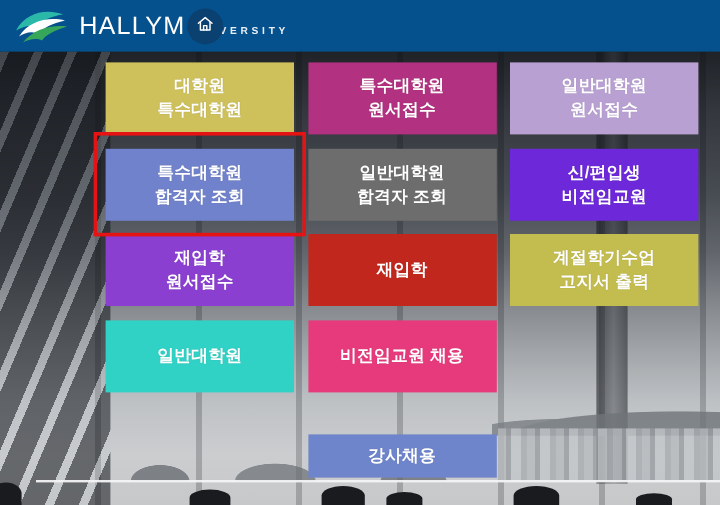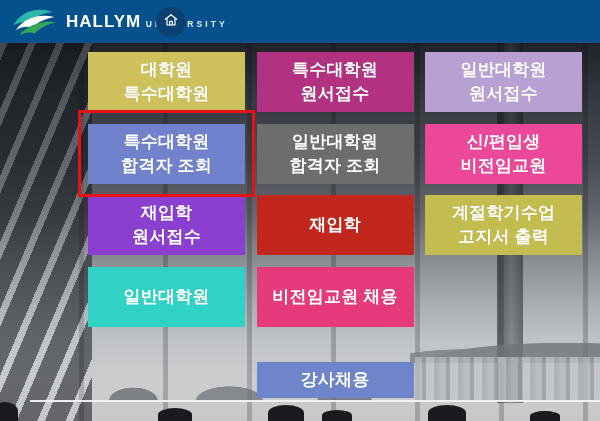--- a/index.html
+++ b/index.html
@@ -32,30 +32,30 @@
   .head.h3{left:268px;width:36px;height:16px;}
   .head.h4{left:322px;width:30px;height:11px;}
   .head.h5{left:428px;width:38px;height:16px;}
   .head.h6{left:530px;width:30px;height:10px;}
 
   
   .header{position:absolute;left:0;top:0;width:600px;height:43px;display:flex;align-items:center;z-index:6;}
   .brand{display:flex;align-items:center;margin-left:10px;cursor:pointer;}
   .brand svg{display:block;}
   .brand-text{margin-left:6px;color:#fff;line-height:1;}
-  .brand-name{font-size:17px;font-weight:700;letter-spacing:1px;}
+  .brand-name{font-size:21px;font-weight:400;letter-spacing:1px;}
   .brand-sub{font-size:8.5px;font-weight:700;letter-spacing:3.1px;margin-top:2px;color:#e9eef5;}
   .home-btn{position:absolute;left:156px;top:7px;width:30px;height:30px;border-radius:50%;
     background:#0b4170;display:flex;align-items:center;justify-content:center;cursor:pointer;}
 
   
   .menu-grid{position:absolute;left:88px;top:52px;width:494px;z-index:3;
     display:grid;grid-template-columns:repeat(3,157px);grid-auto-rows:60px;gap:11.5px;}
   .tile{display:flex;flex-direction:column;align-items:center;justify-content:center;
-    color:#fff;font-weight:700;font-size:17px;line-height:1.4;text-align:center;cursor:pointer;
+    color:#fff;font-weight:700;font-size:14px;line-height:1.4;text-align:center;cursor:pointer;
     letter-spacing:.2px;text-shadow:0 0 1px rgba(0,0,0,.15);}
   .tile span{display:block;}
   .tile.t13{grid-column:2;margin-top:24px;}
 
   
   .red-box{position:absolute;left:78px;top:110px;width:177px;height:87px;
     border:3px solid #e51313;box-sizing:border-box;z-index:5;pointer-events:none;}
 </style>
 </head>
 <body>
@@ -116,21 +116,21 @@
         <span>원서접수</span>
     </a>
     <a class="tile" style="background: rgb(112, 130, 203);">
       <span>특수대학원</span>
         <span>합격자 조회</span>
     </a>
     <a class="tile" style="background: rgb(110, 109, 110);">
       <span>일반대학원</span>
         <span>합격자 조회</span>
     </a>
-    <a class="tile" style="background: #ec4899;">
+    <a class="tile" style="background: #6d28d9;">
       <span>신/편입생</span>
         <span>비전임교원</span>
     </a>
     <a class="tile" style="background: rgb(138, 63, 209);">
       <span>재입학</span>
         <span>원서접수</span>
     </a>
     <a class="tile" style="background: rgb(193, 39, 28);">
       <span>재입학</span>
     </a>

